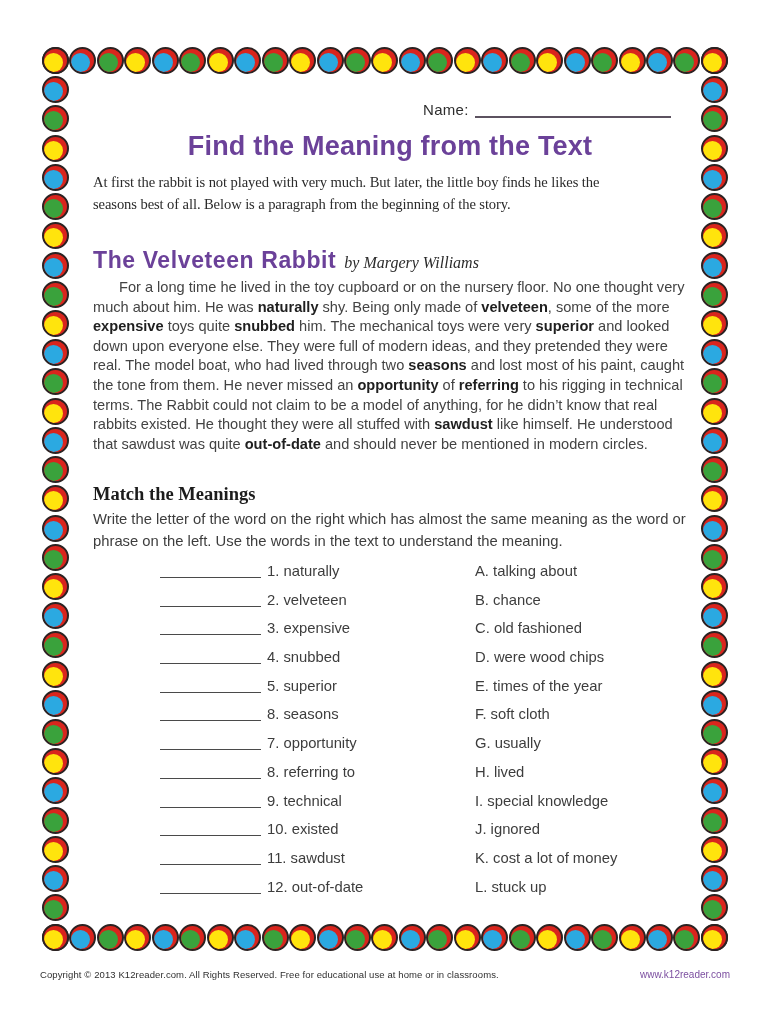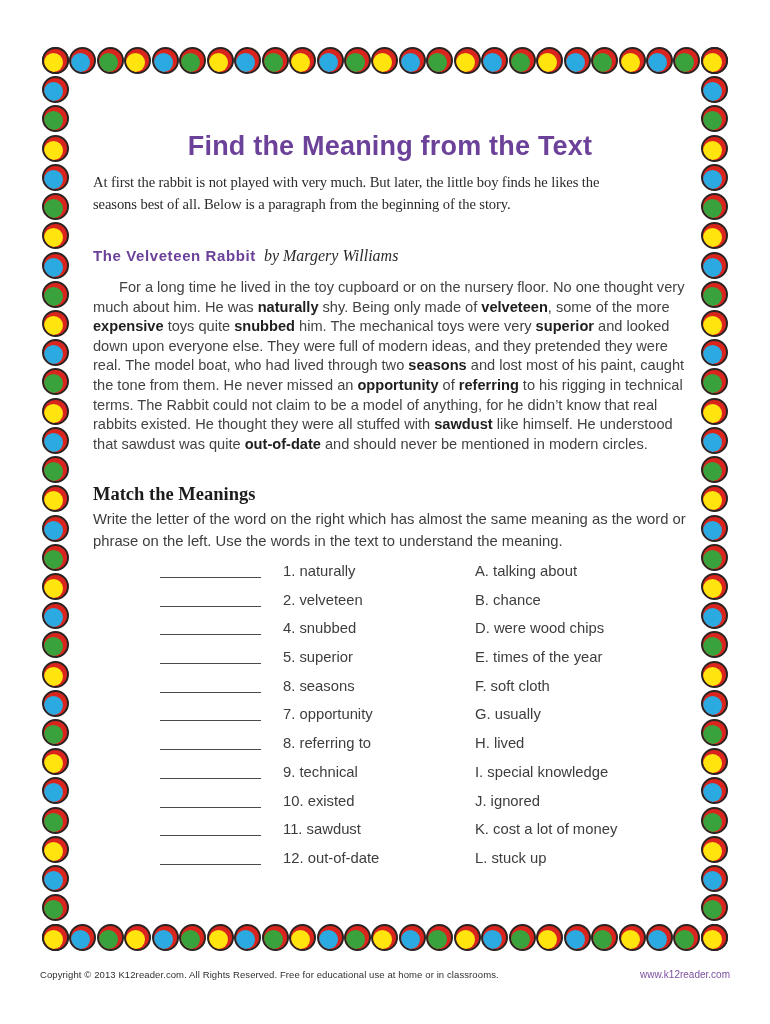--- a/index.html
+++ b/index.html
@@ -41,21 +41,21 @@
   }
 
   .intro {
     position: absolute; left: 93px; top: 172px; width: 600px;
     font-family: "Liberation Serif", serif;
     font-size: 14.6px; line-height: 21.8px; color: #2b2b2b;
     letter-spacing: -0.1px; white-space: nowrap;
   }
 
   .story-head { position: absolute; left: 93px; top: 247px; white-space: nowrap; }
-  .story-title { font-size: 15px; font-weight: bold; letter-spacing: 0.6px; }
+  .story-title { font-size: 23px; font-weight: bold; letter-spacing: 0.6px; }
   .story-byline {
     font-family: "Liberation Serif", serif; font-style: italic;
     font-size: 16px; color: #2b2b2b; margin-left: 8px;
   }
 
   .story {
     position: absolute; left: 93px; top: 278px; width: 594px;
     font-size: 14.6px; line-height: 19.6px; color: #434343;
     text-indent: 26px;
   }
@@ -71,21 +71,21 @@
     position: absolute; left: 93px; top: 509px; width: 596px;
     font-size: 14.8px; line-height: 21.5px; color: #3d3d3d;
   }
 
   .match-list { position: absolute; left: 93px; top: 561px; width: 594px; }
   .mrow { position: relative; height: 28.7px; font-size: 14.8px; color: #3d3d3d; }
   .mblank {
     position: absolute; left: 67px; top: 3px;
     width: 101px; height: 14px; border-bottom: 1.5px solid #4a4a4a;
   }
-  .mword { position: absolute; left: 190px; top: 2px; white-space: nowrap; text-align: right; }
+  .mword { position: absolute; left: 174px; top: 2px; white-space: nowrap; text-align: right; }
   .mmeaning { position: absolute; left: 382px; top: 2px; white-space: nowrap; }
 
   .footer { position: absolute; left: 40px; top: 969px; width: 690px; font-size: 9.5px; color: #2f2f2f; }
   .footer .copyright { position: absolute; left: 0; top: 0; letter-spacing: 0.1px; }
   .footer .site { position: absolute; right: 0; top: 0; font-size: 10px; }
 </style>
 </head>
 <body>
 
 <div class="page">
@@ -428,20 +428,23 @@
         <div class="inner" style="background: rgb(43, 169, 225);"></div>
       </div>
       <div class="bcircle" style="background: rgb(217, 37, 29); border-color: rgb(43, 34, 34);">
         <div class="inner" style="background: rgb(58, 162, 60);"></div>
       </div>
       <div class="bcircle" style="background: rgb(217, 37, 29); border-color: rgb(43, 34, 34);">
         <div class="inner" style="background: rgb(255, 228, 13);"></div>
       </div>
     </div>
 
+  <div class="name-row">
+    <span class="name-label">Name:</span><span class="name-blank"></span>
+  </div>
 
   <div class="title" style="color: rgb(107, 65, 153);">Find the Meaning from the Text</div>
 
   <div class="intro">
     <div>At first the rabbit is not played with very much. But later, the little boy finds he likes the</div>
     <div>seasons best of all.  Below is a paragraph from the beginning of the story.</div>
   </div>
 
   <div class="story-head">
     <span class="story-title" style="color: rgb(107, 65, 153);">The Velveteen Rabbit</span><span class="story-byline">by Margery Williams</span>
@@ -457,20 +460,25 @@
         <span class="mword">1. naturally</span>
         <span class="mmeaning">A. talking about</span>
       </div>
       <div class="mrow">
         <span class="mblank"></span>
         <span class="mword">2. velveteen</span>
         <span class="mmeaning">B. chance</span>
       </div>
       <div class="mrow">
         <span class="mblank"></span>
+        <span class="mword">3. expensive</span>
+        <span class="mmeaning">C. old fashioned</span>
+      </div>
+      <div class="mrow">
+        <span class="mblank"></span>
         <span class="mword">4. snubbed</span>
         <span class="mmeaning">D. were wood chips</span>
       </div>
       <div class="mrow">
         <span class="mblank"></span>
         <span class="mword">5. superior</span>
         <span class="mmeaning">E. times of the year</span>
       </div>
       <div class="mrow">
         <span class="mblank"></span>

